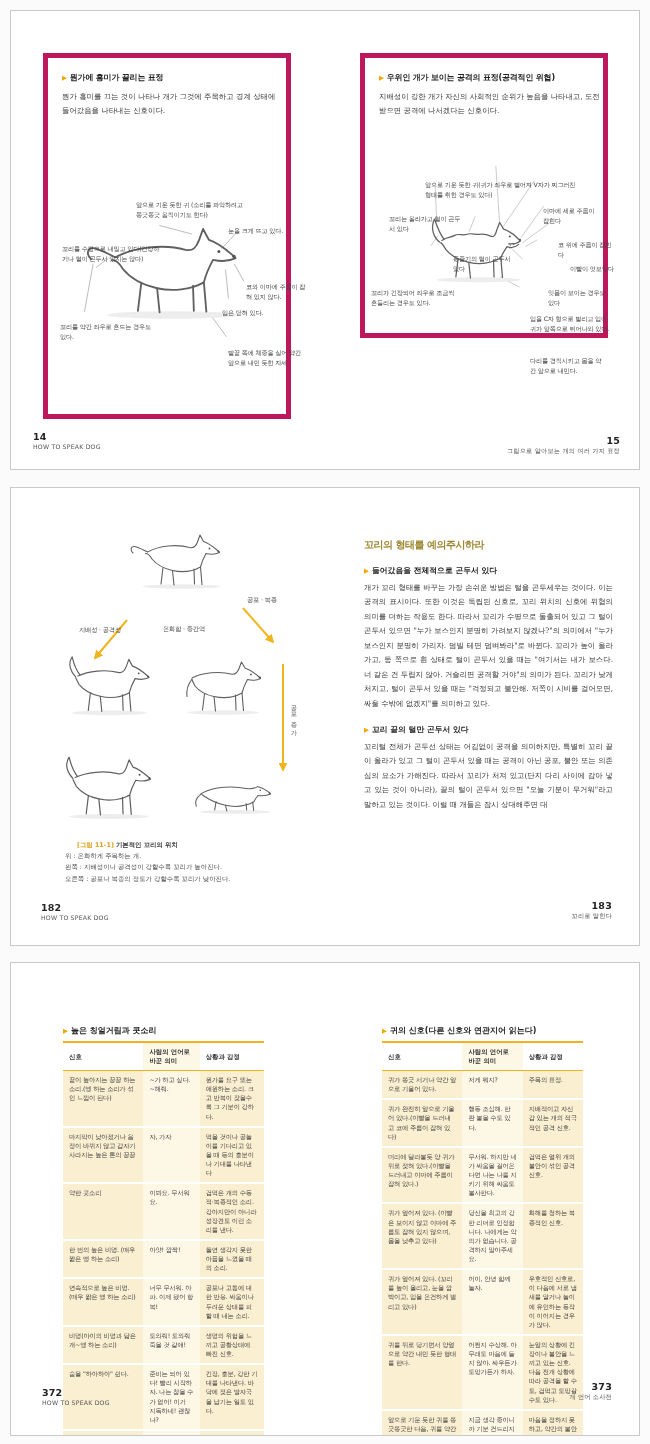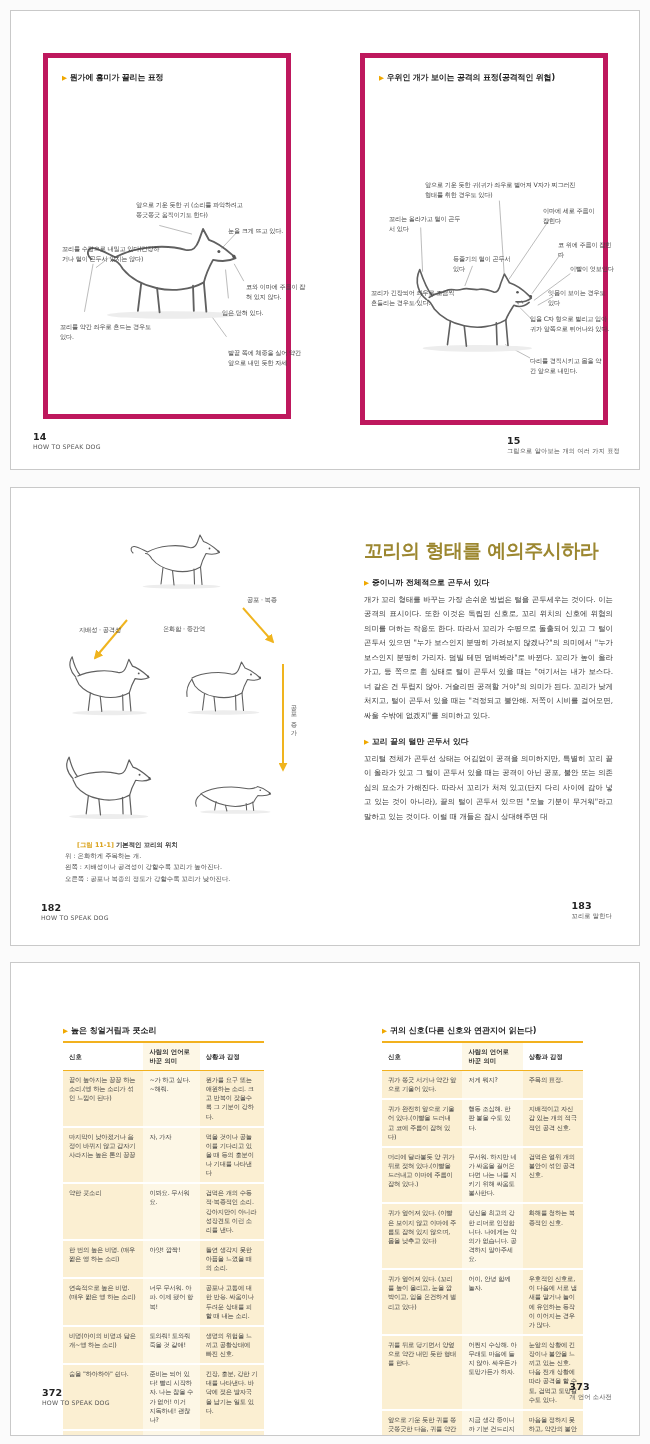--- a/index.html
+++ b/index.html
@@ -14,30 +14,30 @@
   .frame { position:absolute; border:5px solid #be185d; background:#fff; }
   .heading { position:absolute; font-weight:bold; font-size:8px; color:#222; letter-spacing:-0.2px; white-space:nowrap; }
   .bullet { color:#f0a800; font-size:6.5px; margin-right:3px; }
   .serif { font-family:"DejaVu Serif","Liberation Serif",serif; }
   .bodytext { position:absolute; font-size:7.4px; line-height:1.95; color:#333; }
   .ann { position:absolute; font-size:6.2px; line-height:1.55; color:#444; letter-spacing:-0.2px; }
   .illus { position:absolute; left:0; top:0; width:100%; height:100%; }
   .leader line { stroke:#9a9a9a; stroke-width:0.7; }
   .pagefoot { position:absolute; font-size:6.2px; color:#555; letter-spacing:0.2px; }
   .pageno { font-weight:bold; font-size:9.5px; color:#222; margin-bottom:1px; }
-  .pagefoot.r { }
+  .pagefoot.r { text-align:right; }
   
   .diagram { position:absolute; left:20px; top:24px; width:282px; height:322px; }
   .dlabel { position:absolute; font-size:6.3px; color:#444; letter-spacing:-0.2px; }
   .vlabel { position:absolute; writing-mode:vertical-rl; font-size:6.3px; color:#555; letter-spacing:1px; }
   .caption { position:absolute; left:54px; top:352px; width:236px; font-size:6.4px; line-height:1.75; color:#444; }
   .cap-tag { color:#d9a118; font-weight:bold;padding-left:12px; }
   .cap-title { color:#333; font-weight:bold; }
   .textcol { position:absolute; left:39px; top:50px; width:249px; }
-  .sec-title { font-size:19px; font-weight:bold; color:#9c8730; font-family:"DejaVu Serif","Liberation Serif",serif; margin-bottom:9px; letter-spacing:-0.5px; }
+  .sec-title { font-size:10px; font-weight:bold; color:#9c8730; font-family:"DejaVu Serif","Liberation Serif",serif; margin-bottom:9px; letter-spacing:-0.5px; }
   .intro, .para { font-size:7.4px; line-height:1.95; color:#333; text-align:justify; }
   .subhead { font-size:7.8px; font-weight:bold; color:#222; margin:13px 0 5px; }
   
   .tblhead { position:absolute; top:62px; font-weight:bold; font-size:8px; color:#222; white-space:nowrap; }
   .tblwrap { position:absolute; top:78px; width:201px; border-top:2px solid #f2b11e; border-bottom:2px solid #f2b11e; }
   table.sig { border-collapse:collapse; width:100%; table-layout:fixed; }
   .sig th { font-size:6.4px; font-weight:bold; text-align:left; padding:5px 6px 4px; border-bottom:1px solid #f2b11e; color:#333; }
   .sig td { vertical-align:top; font-size:6.3px; line-height:1.45; letter-spacing:-0.2px; color:#3d3d3d; padding:4px 6px 5px; background:#fbefd2; border-bottom:2px solid #fff; }
   .sig td.mid, .sig th.mid { background:#fdf7e6; }
   .sig th { background:#fff; }
@@ -90,20 +90,21 @@
       <circle cx="178" cy="62" r="2" fill="#555" stroke="none"></circle>
     </g>
   </defs>
 </svg>
 
 <div class="panel" id="panel1">
 
   <div class="page left">
     <div class="frame" style="left:32px;top:42px;width:248px;height:366px">
       <div class="heading" style="left:14px;top:14px"><span class="bullet">▶</span><span>뭔가에 흥미가 끌리는 표정</span></div>
+      <div class="bodytext serif" style="left:14px;top:32px;width:222px">뭔가 흥미를 끄는 것이 나타나 개가 그것에 주목하고 경계 상태에 들어갔음을 나타내는 신호이다.</div>
 
       <svg class="illus leader" viewBox="0 0 248 366">
         <line x1="116" y1="172" x2="150" y2="181"></line>
         <line x1="196" y1="180" x2="181" y2="196"></line>
         <line x1="50" y1="216" x2="63" y2="206"></line>
         <line x1="204" y1="230" x2="194" y2="212"></line>
         <line x1="188" y1="248" x2="185" y2="218"></line>
         <line x1="38" y1="262" x2="47" y2="212"></line>
         <line x1="186" y1="288" x2="170" y2="266"></line>
         <use href="#dog-neutral" transform="translate(38,160) scale(0.87)"></use>
@@ -116,22 +117,23 @@
       <div class="ann" style="left:12px;top:264px;width:92px">꼬리를 약간 좌우로 흔드는 경우도 있다.</div>
       <div class="ann" style="left:180px;top:290px;width:76px">발끝 쪽에 체중을 실어 약간 앞으로 내민 듯한 자세</div>
     </div>
     <div class="pagefoot" style="left:22px;top:420px">
       <div class="pageno">14</div>
       <div>HOW TO SPEAK DOG</div>
     </div>
   </div>
 
   <div class="page right">
-    <div class="frame" style="left:35px;top:42px;width:248px;height:372px">
+    <div class="frame" style="left:35px;top:42px;width:248px;height:285px">
       <div class="heading" style="left:14px;top:14px"><span class="bullet">▶</span><span>우위인 개가 보이는 공격의 표정(공격적인 위협)</span></div>
+      <div class="bodytext serif" style="left:14px;top:32px;width:222px">지배성이 강한 개가 자신의 사회적인 순위가 높음을 나타내고, 도전 받으면 공격에 나서겠다는 신호이다.</div>
 
       <svg class="illus leader" viewBox="0 0 248 372">
         <line x1="140" y1="146" x2="145" y2="222"></line>
         <line x1="192" y1="166" x2="150" y2="228"></line>
         <line x1="58" y1="174" x2="60" y2="220"></line>
         <line x1="112" y1="214" x2="104" y2="235"></line>
         <line x1="205" y1="200" x2="174" y2="243"></line>
         <line x1="214" y1="222" x2="176" y2="250"></line>
         <line x1="196" y1="246" x2="180" y2="255"></line>
         <line x1="52" y1="254" x2="62" y2="240"></line>
@@ -191,21 +193,21 @@
     </div>
     <div class="pagefoot" style="left:30px;top:414px">
       <div class="pageno">182</div>
       <div>HOW TO SPEAK DOG</div>
     </div>
   </div>
 
   <div class="page right">
     <div class="textcol">
       <div class="sec-title">꼬리의 형태를 예의주시하라</div>
-      <div class="subhead"><span class="bullet">▶</span><span>중이니까 전체적으로 곤두서 있다</span></div>
+      <div class="subhead"><span class="bullet">▶</span><span>들어갔음을 전체적으로 곤두서 있다</span></div>
       <div class="para serif">개가 꼬리 형태를 바꾸는 가장 손쉬운 방법은 털을 곤두세우는 것이다. 이는 공격의 표시이다. 또한 이것은 독립된 신호로, 꼬리 위치의 신호에 위협의 의미를 더하는 작용도 한다. 따라서 꼬리가 수평으로 돌출되어 있고 그 털이 곤두서 있으면 "누가 보스인지 분명히 가려보지 않겠나?"의 의미에서 "누가 보스인지 분명히 가리자. 덤빌 테면 덤벼봐라"로 바뀐다. 꼬리가 높이 올라가고, 등 쪽으로 휜 상태로 털이 곤두서 있을 때는 "여기서는 내가 보스다. 너 같은 건 두렵지 않아. 거슬리면 공격할 거야"의 의미가 된다. 꼬리가 낮게 처지고, 털이 곤두서 있을 때는 "걱정되고 불안해. 저쪽이 시비를 걸어오면, 싸울 수밖에 없겠지"를 의미하고 있다.</div>
       <div class="subhead"><span class="bullet">▶</span><span>꼬리 끝의 털만 곤두서 있다</span></div>
       <div class="para serif">꼬리털 전체가 곤두선 상태는 어김없이 공격을 의미하지만, 특별히 꼬리 끝이 올라가 있고 그 털이 곤두서 있을 때는 공격이 아닌 공포, 불안 또는 의존심의 요소가 가해진다. 따라서 꼬리가 처져 있고(단지 다리 사이에 감아 넣고 있는 것이 아니라), 끝의 털이 곤두서 있으면 "오늘 기분이 무거워"라고 말하고 있는 것이다. 이럴 때 개들은 잠시 상대해주면 대</div>
     </div>
     <div class="pagefoot r" style="right:28px;top:412px">
       <div class="pageno">183</div>
       <div>꼬리로 말한다</div>
     </div>
   </div>
 </div>

